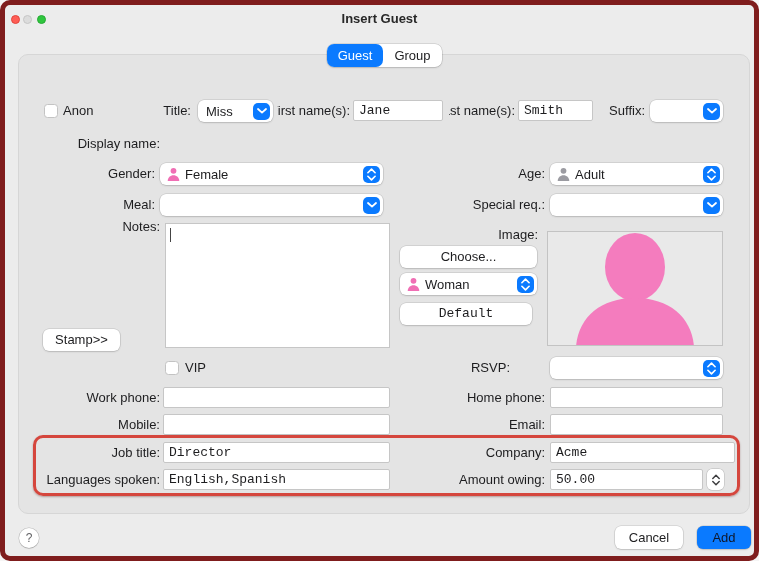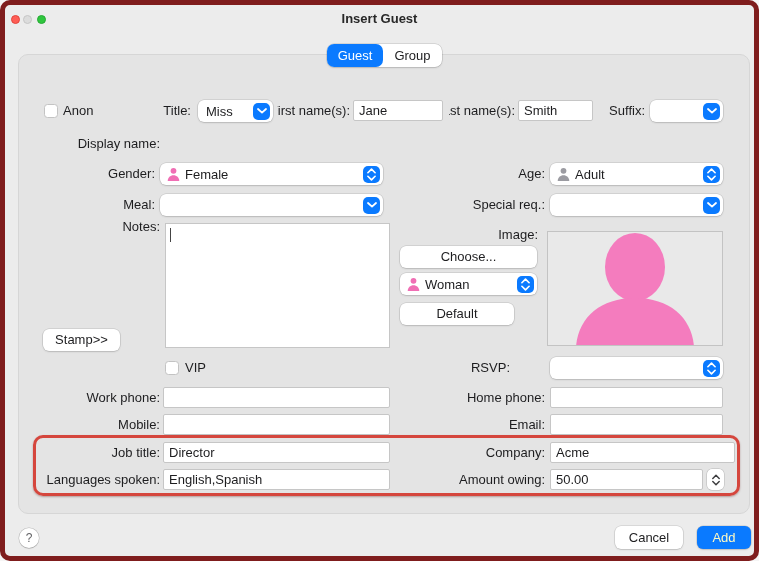--- a/index.html
+++ b/index.html
@@ -14,34 +14,34 @@
   .panel{position:absolute;left:13px;top:49px;width:732px;height:460px;background:#e4e4e4;
          border:1px solid #d6d6d6;border-radius:10px;box-sizing:border-box;}
   .tabs{position:absolute;left:322px;top:39px;height:23px;display:flex;background:#fff;border-radius:7px;
         box-shadow:0 0 0 0.5px rgba(0,0,0,.18),0 1px 2px rgba(0,0,0,.12);z-index:5;}
   .tab{height:23px;line-height:23px;text-align:center;font-size:13px;cursor:default;}
   .tab.sel{width:56px;background:#0a7aff;color:#fff;border-radius:7px;}
   .tab.unsel{width:59px;color:#1d1d1f;}
   .lbl{position:absolute;height:20px;line-height:20px;font-size:13px;color:#1d1d1f;
        display:flex;justify-content:flex-end;white-space:nowrap;overflow:hidden;}
   .txt{position:absolute;height:21px;background:#fff;border:1px solid #c6c6c6;border-radius:2px;
-       font-family:Liberation Sans, sans-serif;font-size:13px;color:#1d1d1f;padding:0 5px;box-sizing:border-box;outline:none;}
+       font-family:Liberation Mono, monospace;font-size:13px;color:#1d1d1f;padding:0 5px;box-sizing:border-box;outline:none;}
   .box{position:absolute;background:#fff;border:1px solid #c6c6c6;box-sizing:border-box;}
   .cb{position:absolute;width:14px;height:14px;background:#fff;border:1px solid #c3c3c3;border-radius:3.5px;box-sizing:border-box;}
   .pop{position:absolute;height:22px;background:#fff;border-radius:6px;display:flex;align-items:center;
        box-shadow:0 0 0 0.5px rgba(0,0,0,.16),0 1px 2px rgba(0,0,0,.12);box-sizing:border-box;}
   .pop .val{font-size:13px;padding-left:8px;white-space:nowrap;}
   .pop .picon{margin-left:6px;display:flex;align-items:center;}
   .pop .picon + .val{padding-left:4px;}
   .pop .chevbox{margin-left:auto;margin-right:3px;width:17px;height:17px;border-radius:5px;background:#0a7aff;
        display:flex;align-items:center;justify-content:center;flex:none;}
   .btn{position:absolute;height:22px;background:#fff;border:none;border-radius:6px;font-family:"Liberation Sans",sans-serif;
        font-size:13px;color:#1d1d1f;box-shadow:0 0 0 0.5px rgba(0,0,0,.16),0 1px 2px rgba(0,0,0,.12);
        text-align:center;line-height:22px;padding:0;box-sizing:border-box;}
-  .btn.primary{background:#0a7aff;color:#fef9c3;}
+  .btn.primary{background:#0a7aff;color:#0f172a;}
   .stepperbox{position:absolute;width:17px;height:21px;background:#fff;border-radius:5px;
        box-shadow:0 0 0 0.5px rgba(0,0,0,.2);display:flex;align-items:center;justify-content:center;}
   .annotation{position:absolute;left:28px;top:430px;width:701px;height:55px;border:3px solid #d5463d;border-radius:10px;
        box-shadow:0 1px 2px rgba(90,20,15,.35);pointer-events:none;z-index:9;}
   .preview{position:absolute;left:542px;top:226px;width:176px;height:115px;background:#e9e9e9;
        border:1px solid #c3c3c3;box-sizing:border-box;overflow:hidden;}
   .caret{position:absolute;left:165px;top:223px;width:1px;height:14px;background:#444;}
   .help{position:absolute;left:14px;top:523px;width:20px;height:20px;border-radius:50%;background:#fff;
        box-shadow:0 0 0 0.5px rgba(0,0,0,.22),0 1px 1px rgba(0,0,0,.1);text-align:center;line-height:20px;
        font-size:12px;color:#636366;}
@@ -155,21 +155,21 @@
           <path d="M1.6 13c0-3.3 2.4-5.4 5.4-5.4s5.4 2.1 5.4 5.4z" fill="#f06eb4"></path>
         </svg>
     </span>
     <span class="val">Woman</span>
     <span class="chevbox">
       <svg width="9" height="13" viewBox="0 0 10 14">
           <path d="M1 5l4-4 4 4M1 9l4 4 4-4" stroke="#fff" stroke-width="1.8" fill="none" stroke-linecap="round" stroke-linejoin="round"></path>
         </svg>
     </span>
   </div>
-  <button class="btn" style="left:395px;top:298px;width:114px;">Default</button>
+  <button class="btn" style="left:395px;top:298px;width:132px;font-family:Liberation Mono, monospace;">Default</button>
 
   <div class="preview">
     <svg width="176" height="115" viewBox="0 0 176 115">
       <ellipse cx="87" cy="35" rx="30" ry="34" fill="#f47cbe"></ellipse>
       <path d="M28 115 C30 86 52 66 87 66 C122 66 144 86 146 115 Z" fill="#f47cbe"></path>
     </svg>
   </div>
 
   <button class="btn" style="left:38px;top:324px;width:77px;">Stamp&gt;&gt;</button>
 

